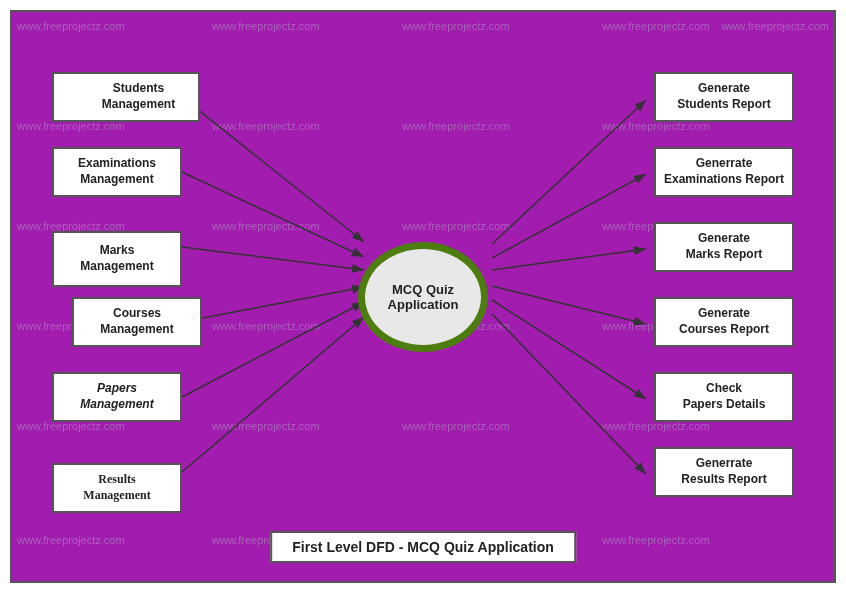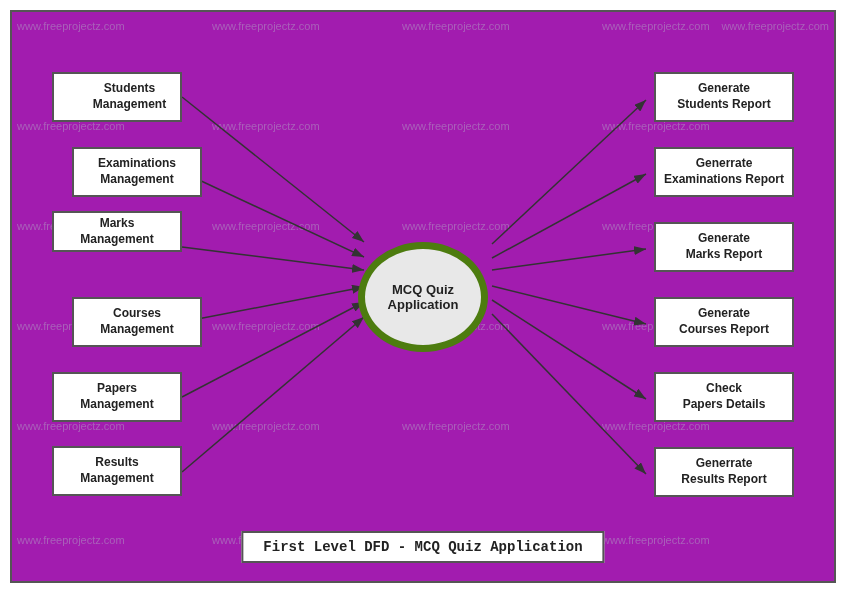--- a/index.html
+++ b/index.html
@@ -91,21 +91,20 @@
       left: 50%;
       transform: translateX(-50%);
       border: 2px solid #555;
       background: #fff;
       padding: 6px 20px;
       font-size: 14px;
       font-weight: bold;
       color: #222;
       white-space: nowrap;
       z-index: 10;
-      font-family: Liberation Mono, monospace;
     }
   </style>
 </head>
 <body>
 
 <div class="diagram-container">
   <div class="diagram-inner">
 
     <span class="watermark" style="top:8px;left:5px;">www.freeprojectz.com</span>
     <span class="watermark" style="top:8px;left:200px;">www.freeprojectz.com</span>
@@ -163,26 +162,26 @@
 
       <line x1="480" y1="258" x2="634" y2="237" stroke="#333" stroke-width="1.5" marker-end="url(#arrowhead)"></line>
 
       <line x1="480" y1="274" x2="634" y2="312" stroke="#333" stroke-width="1.5" marker-end="url(#arrowhead)"></line>
 
       <line x1="480" y1="288" x2="634" y2="387" stroke="#333" stroke-width="1.5" marker-end="url(#arrowhead)"></line>
 
       <line x1="480" y1="302" x2="634" y2="462" stroke="#333" stroke-width="1.5" marker-end="url(#arrowhead)"></line>
     </svg>
 
-    <div class="box" style="top:60px;left:40px;width:130px;height:50px;padding-left:29px;">Students<br>Management</div>
-    <div class="box" style="top:135px;left:40px;width:130px;height:50px;margin-left:20px;">Examinations<br>Management</div>
-    <div class="box" style="top:199px;left:40px;width:130px;height:41px;">Marks<br>Management</div>
+    <div class="box" style="top:60px;left:40px;width:148px;height:50px;padding-left:29px;">Students<br>Management</div>
+    <div class="box" style="top:135px;left:40px;width:130px;height:50px;">Examinations<br>Management</div>
+    <div class="box" style="top:219px;left:40px;width:130px;height:56px;">Marks<br>Management</div>
     <div class="box" style="top:285px;left:40px;width:130px;height:50px;margin-left:20px;">Courses<br>Management</div>
-    <div class="box" style="top:360px;left:40px;width:130px;height:50px;">Papers<br>Management</div>
-    <div class="box" style="top:434px;left:40px;width:130px;height:50px;">Results<br>Management</div>
+    <div class="box" style="top:360px;left:40px;width:130px;height:50px;font-style:italic;">Papers<br>Management</div>
+    <div class="box" style="top:451px;left:40px;width:130px;height:50px;font-family:Liberation Serif, serif;">Results<br>Management</div>
 
     <div class="center-ellipse">MCQ Quiz<br>Application</div>
 
     <div class="box" style="top:60px;right:40px;width:140px;height:50px;">Generate<br>Students Report</div>
     <div class="box" style="top:135px;right:40px;width:140px;height:50px;">Generrate<br>Examinations Report</div>
     <div class="box" style="top:210px;right:40px;width:140px;height:50px;">Generate<br>Marks Report</div>
     <div class="box" style="top:285px;right:40px;width:140px;height:50px;">Generate<br>Courses Report</div>
     <div class="box" style="top:360px;right:40px;width:140px;height:50px;">Check<br>Papers Details</div>
     <div class="box" style="top:435px;right:40px;width:140px;height:50px;">Generrate<br>Results Report</div>
 

